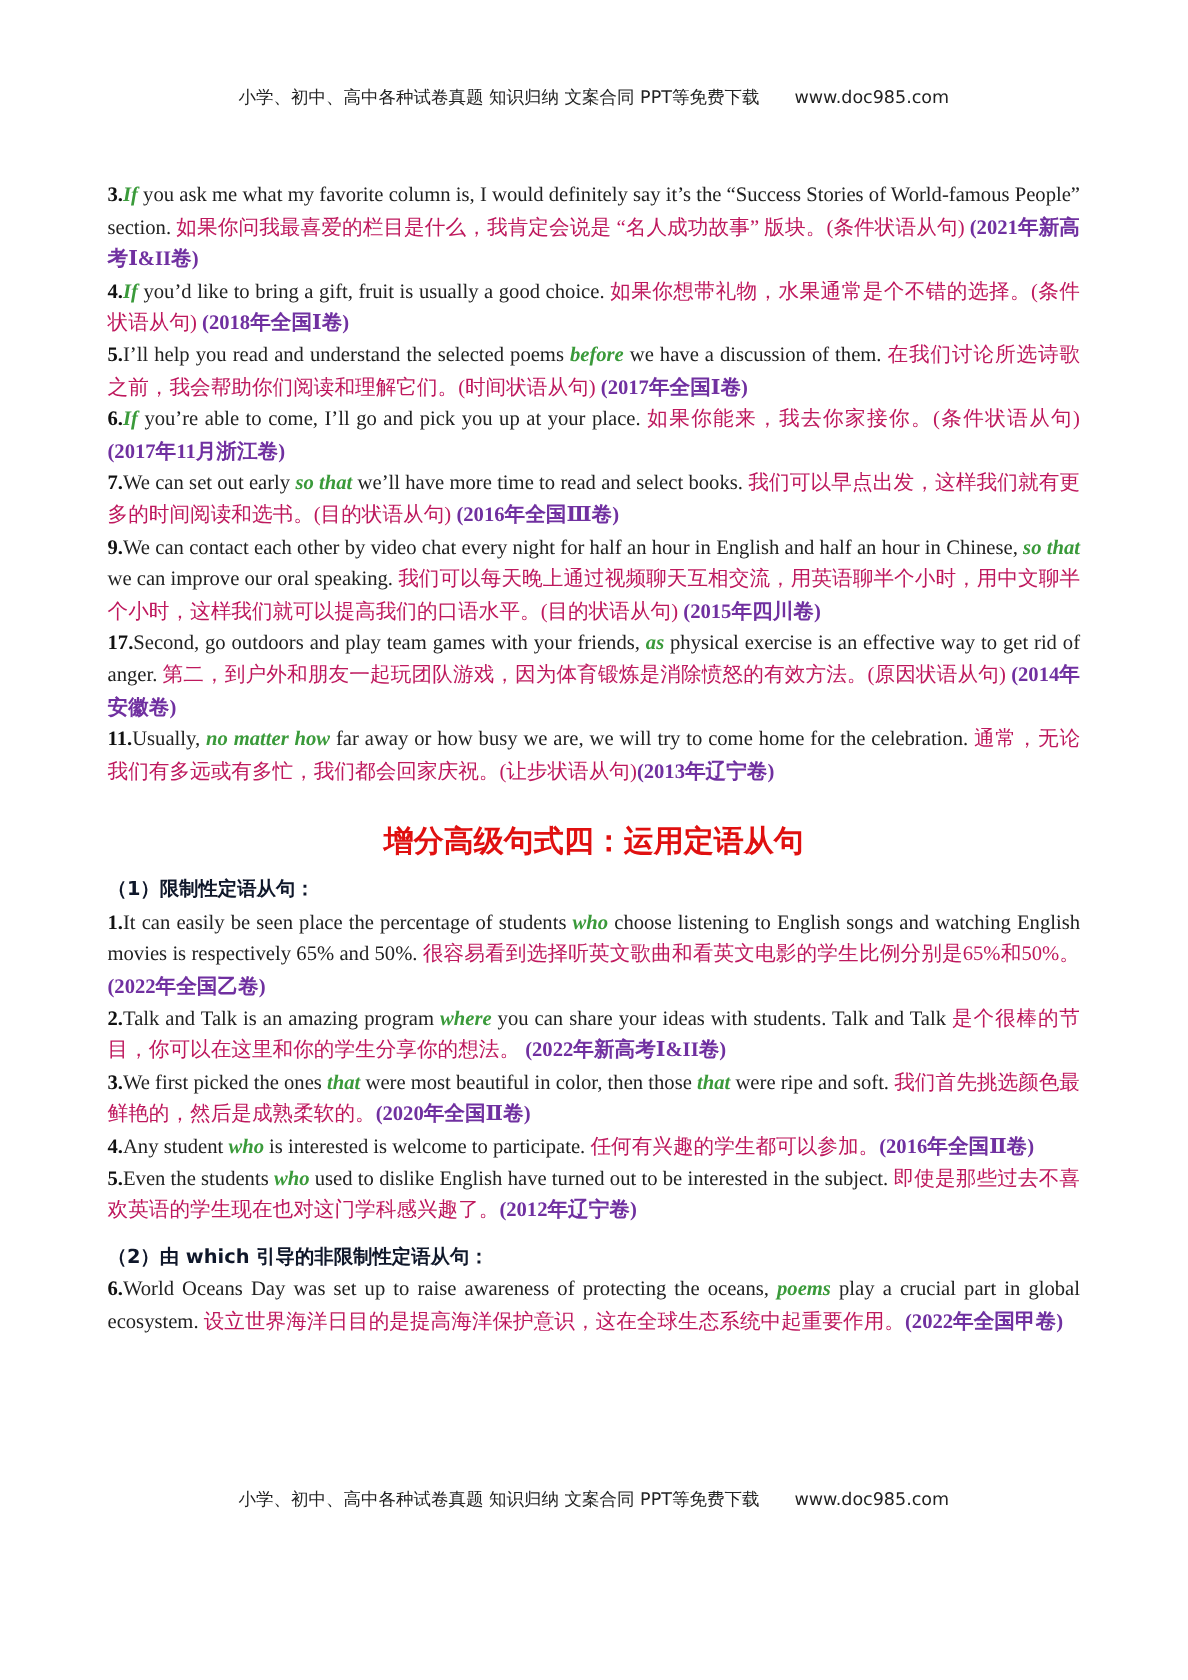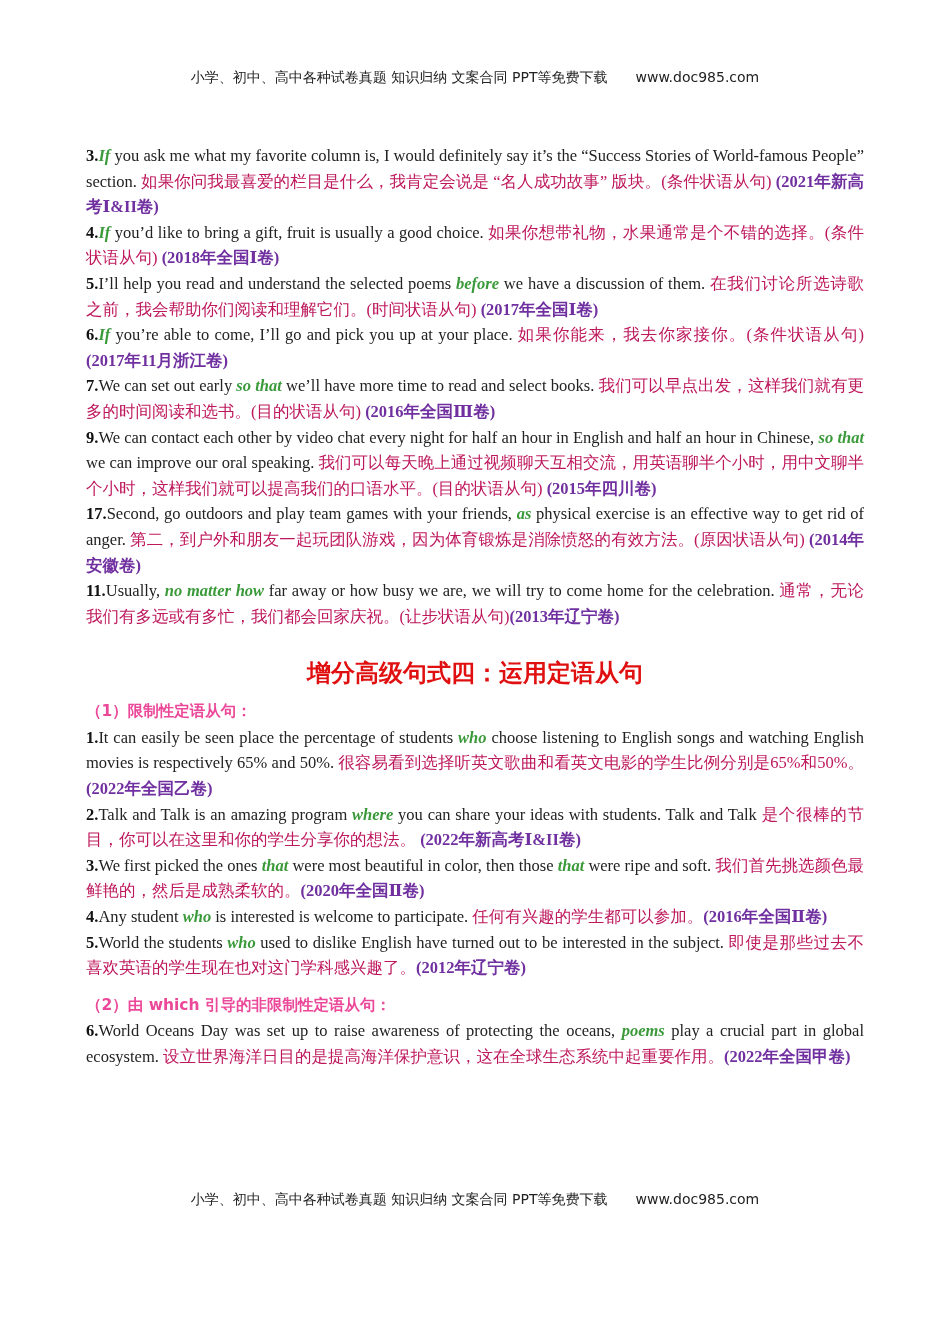--- a/index.html
+++ b/index.html
@@ -12,21 +12,21 @@
   .banner.bottom { top: 1191px; }
   .content { position: absolute; left: 86px; top: 143px; width: 778px;
              font-size: 16.5px; line-height: 25.6px; text-align: justify; }
   .item { margin: 0; }
   .num { font-weight: bold; color: #111; }
   .kw { color: #3a9a3a; font-style: italic; font-weight: bold; }
   .src { color: #7030a0; font-weight: bold; }
   .zh { color: #be185d; }
   .heading { text-align: center; color: #e01010; font-weight: bold; font-size: 24px;
              font-family: "DejaVu Sans", sans-serif; margin: 30px 0 4px 0; line-height: 28px; }
-  .sub { font-weight: bold; color: #ec4899; font-family: "DejaVu Sans", sans-serif; font-size: 15.5px; margin-top: 12px; }
+  .sub { font-weight: bold; color: #0f172a; font-family: "DejaVu Sans", sans-serif; font-size: 15.5px; margin-top: 12px; }
 </style>
 </head>
 <body>
 
 <div class="banner top">
   <span>小学、初中、高中各种试卷真题  知识归纳  文案合同  PPT等免费下载</span><span class="url">www.doc985.com</span>
 </div>
 
 <div class="content">
 
@@ -39,21 +39,21 @@
   <p class="item"><span class="num">17.</span><span>Second, go outdoors and play team games with your friends, </span><span class="kw">as</span><span> physical exercise is an effective way to get rid of anger. </span><span class="zh">第二，到户外和朋友一起玩团队游戏，因为体育锻炼是消除愤怒的有效方法。(原因状语从句) </span><span class="src">(2014年安徽卷)</span></p>
   <p class="item"><span class="num">11.</span><span>Usually, </span><span class="kw">no matter how</span><span> far away or how busy we are, we will try to come home for the celebration. </span><span class="zh">通常，无论我们有多远或有多忙，我们都会回家庆祝。(让步状语从句)</span><span class="src">(2013年辽宁卷)</span></p>
 
   <div class="heading">增分高级句式四：运用定语从句</div>
   <div class="sub">（1）限制性定语从句：</div>
 
   <p class="item"><span class="num">1.</span><span>It can easily be seen place the percentage of students </span><span class="kw">who</span><span> choose listening to English songs and watching English movies is respectively 65% and 50%. </span><span class="zh">很容易看到选择听英文歌曲和看英文电影的学生比例分别是65%和50%。 </span><span class="src">(2022年全国乙卷)</span></p>
   <p class="item"><span class="num">2.</span><span>Talk and Talk is an amazing program </span><span class="kw">where</span><span> you can share your ideas with students. Talk and Talk </span><span class="zh">是个很棒的节目，你可以在这里和你的学生分享你的想法。 </span><span class="src">(2022年新高考Ⅰ&amp;II卷)</span></p>
   <p class="item"><span class="num">3.</span><span>We first picked the ones </span><span class="kw">that</span><span> were most beautiful in color, then those </span><span class="kw">that</span><span> were ripe and soft. </span><span class="zh">我们首先挑选颜色最鲜艳的，然后是成熟柔软的。</span><span class="src">(2020年全国Ⅱ卷)</span></p>
   <p class="item"><span class="num">4.</span><span>Any student </span><span class="kw">who</span><span> is interested is welcome to participate. </span><span class="zh">任何有兴趣的学生都可以参加。</span><span class="src">(2016年全国Ⅱ卷)</span></p>
-  <p class="item"><span class="num">5.</span><span>World the students </span><span class="kw">who</span><span> used to dislike English have turned out to be interested in the subject. </span><span class="zh">即使是那些过去不喜欢英语的学生现在也对这门学科感兴趣了。</span><span class="src">(2012年辽宁卷)</span></p>
+  <p class="item"><span class="num">5.</span><span>Even the students </span><span class="kw">who</span><span> used to dislike English have turned out to be interested in the subject. </span><span class="zh">即使是那些过去不喜欢英语的学生现在也对这门学科感兴趣了。</span><span class="src">(2012年辽宁卷)</span></p>
 
   <div class="sub">（2）由 which 引导的非限制性定语从句：</div>
 
   <p class="item"><span class="num">6.</span><span>World Oceans Day was set up to raise awareness of protecting the oceans, </span><span class="kw">poems</span><span> play a crucial part in global ecosystem. </span><span class="zh">设立世界海洋日目的是提高海洋保护意识，这在全球生态系统中起重要作用。</span><span class="src">(2022年全国甲卷)</span></p>
 </div>
 
 <div class="banner bottom">
   <span>小学、初中、高中各种试卷真题  知识归纳  文案合同  PPT等免费下载</span><span class="url">www.doc985.com</span>
 </div>
 

